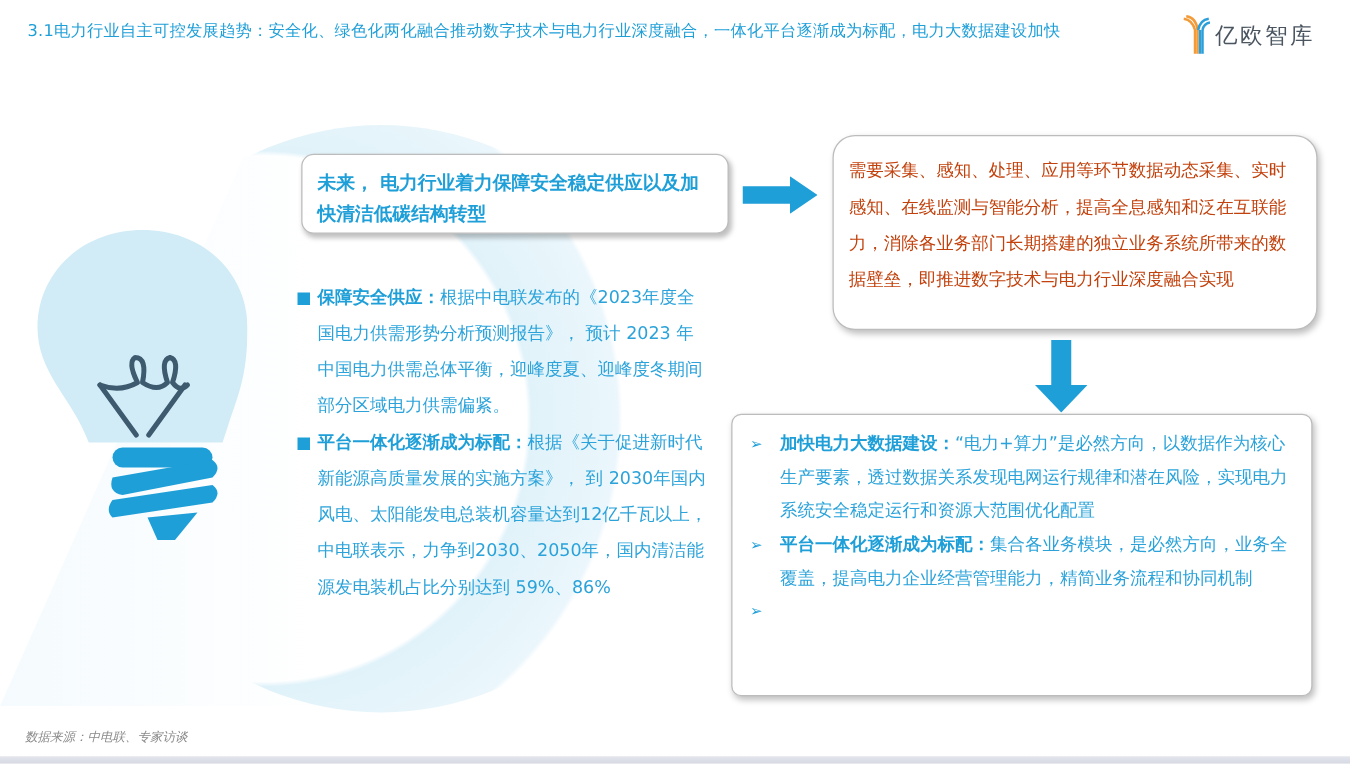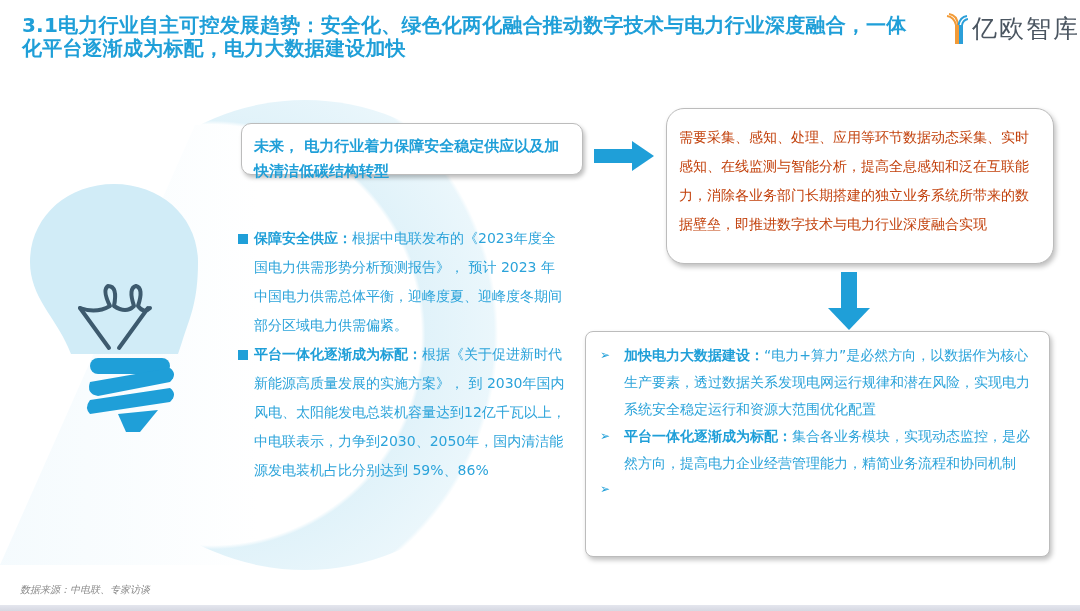--- a/index.html
+++ b/index.html
@@ -1,43 +1,43 @@
 <!DOCTYPE html>
 <html><head>
   <meta charset="utf-8">
   <style>
     * { margin: 0; padding: 0; box-sizing: border-box; }
     html, body { width: 1080px; height: 611px; overflow: hidden; background: #ffffff; }
     body { position: relative; font-family: "DejaVu Sans", "Liberation Sans", sans-serif; color: #2a9fd6; }
 
     .title {
       position: absolute; left: 22px; top: 14px; width: 900px;
-      font-size: 20px; font-weight: bold; line-height: 23px; color: #1f9fd8;
+      font-size: 13px; font-weight: normal; line-height: 23px; color: #1f9fd8;
       letter-spacing: 0.2px;
     }
     .logo { position: absolute; left: 946px; top: 12px; display: flex; align-items: center; gap: 4px; }
     .logo-mark { width: 22px; height: 32px; }
-    .logo-text { font-size: 25px; color: #4a5560; letter-spacing: 2px; }
+    .logo-text { font-size: 18px; color: #4a5560; letter-spacing: 2px; }
 
     
     .bg-arc {
       position: absolute; left: 70px; top: 100px; width: 470px; height: 470px; border-radius: 50%;
       background: radial-gradient(circle at 30% 50%, rgba(255,255,255,0) 52%, rgba(200,232,245,0.55) 53%, rgba(214,238,248,0.5) 70%, rgba(255,255,255,0) 71%);
     }
     .bg-wedge {
       position: absolute; left: 0; top: 125px; width: 260px; height: 440px;
       background: linear-gradient(90deg, rgba(220,240,250,0.6), rgba(255,255,255,0));
       clip-path: polygon(75% 0, 100% 0, 100% 100%, 0 100%);
       opacity: 0.5;
     }
 
     .bulb { position: absolute; left: 28px; top: 182px; width: 170px; height: 250px; }
 
     .top-box {
-      position: absolute; left: 241px; top: 123px; width: 342px; height: 52px;
+      position: absolute; left: 241px; top: 123px; width: 342px; height: 64px;
       border: 1.5px solid #bcbcbc; border-radius: 10px; background: #fff;
       box-shadow: 2px 3px 4px rgba(0,0,0,0.25);
       padding: 10px 12px; font-size: 15px; font-weight: bold; line-height: 25px; color: #1f9fd8;
     }
     .arrow-right { position: absolute; left: 594px; top: 141px; width: 60px; height: 30px; }
 
     .info-box {
       position: absolute; left: 666px; top: 108px; width: 388px; height: 156px;
       border: 1.5px solid #bcbcbc; border-radius: 18px; background: #fff;
       box-shadow: 2px 3px 5px rgba(0,0,0,0.25);
@@ -123,21 +123,21 @@
   </div>
 </div>
 
 <div class="bottom-box">
   <div class="b-item">
     <span class="chev">➢</span>
     <span class="bold">加快电力大数据建设：</span><span>“电力+算力”是必然方向，以数据作为核心生产要素，透过数据关系发现电网运行规律和潜在风险，实现电力系统安全稳定运行和资源大范围优化配置</span>
   </div>
   <div class="b-item">
     <span class="chev">➢</span>
-    <span class="bold">平台一体化逐渐成为标配：</span><span>集合各业务模块，实现动态监控，是必然方向，提高电力企业经营管理能力，精简业务流程和协同机制</span>
+    <span class="bold">平台一体化逐渐成为标配：</span><span>集合各业务模块，是必然方向，业务全覆盖，提高电力企业经营管理能力，精简业务流程和协同机制</span>
   </div>
   <div class="b-item tight">
     <span class="chev">➢</span>
   </div>
 </div>
 
 <div class="footer-src">数据来源：中电联、专家访谈</div>
 <div class="page-num">28</div>
 <div class="footer-line"></div>
 

